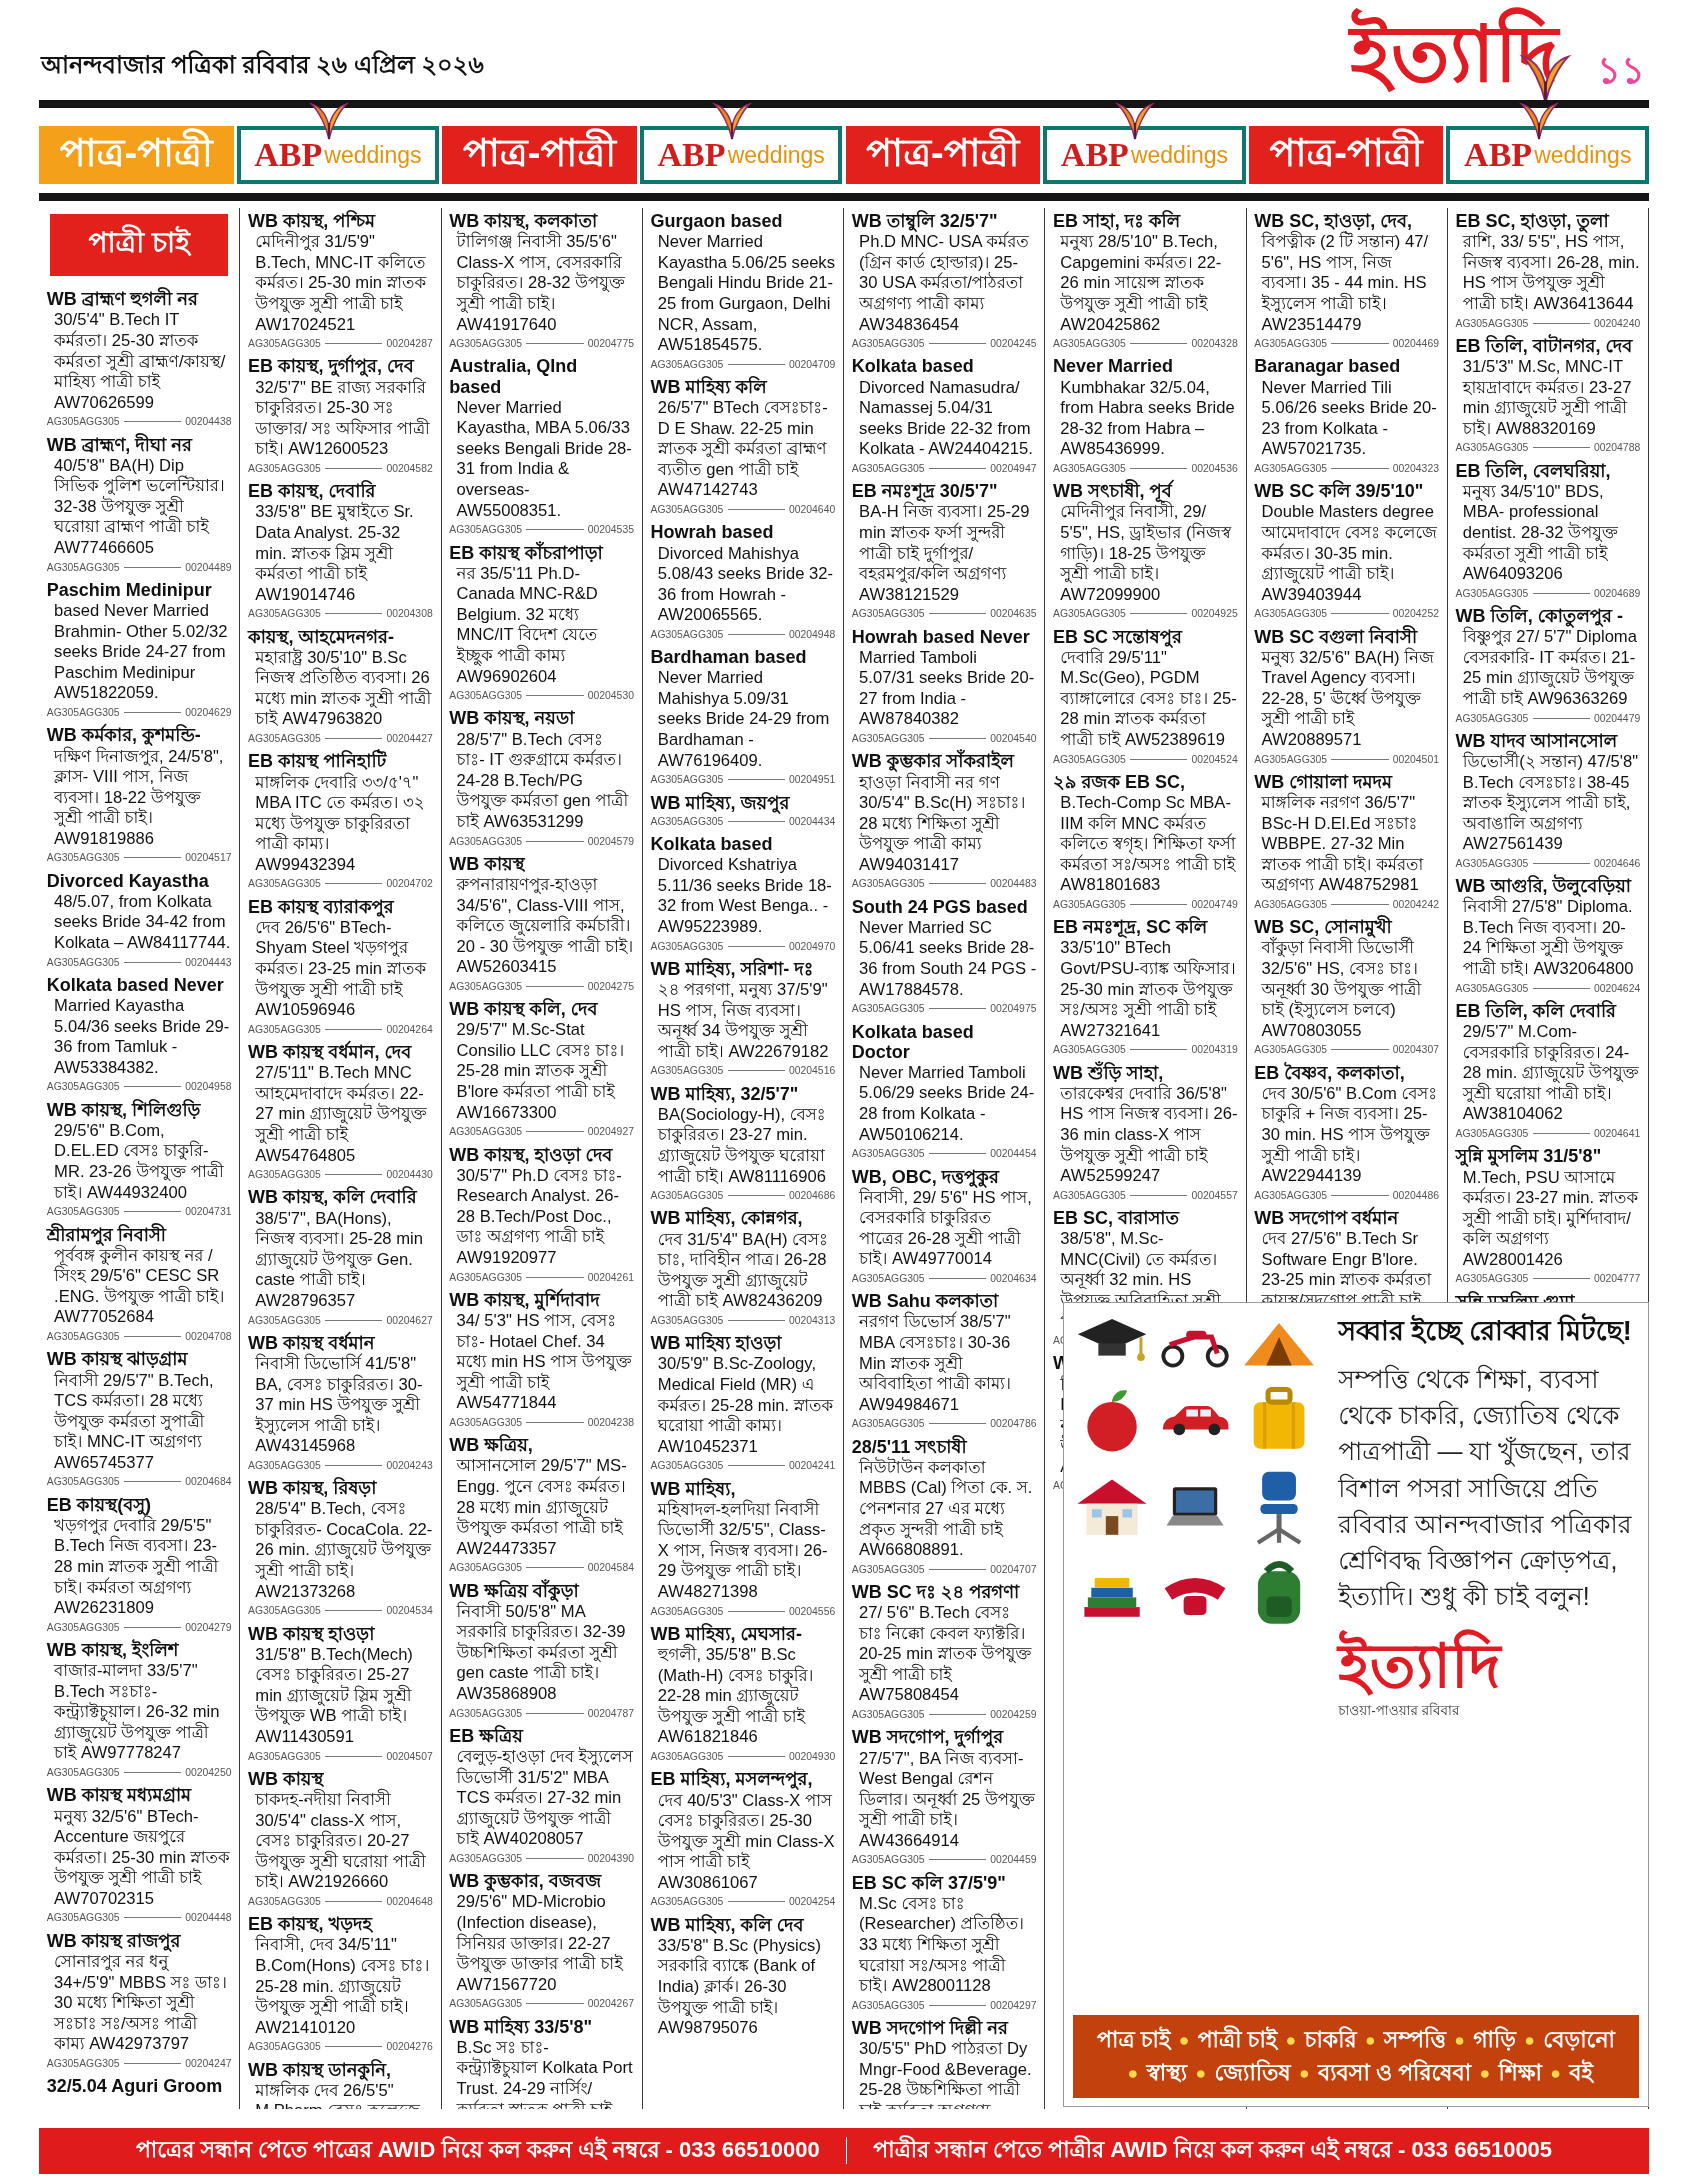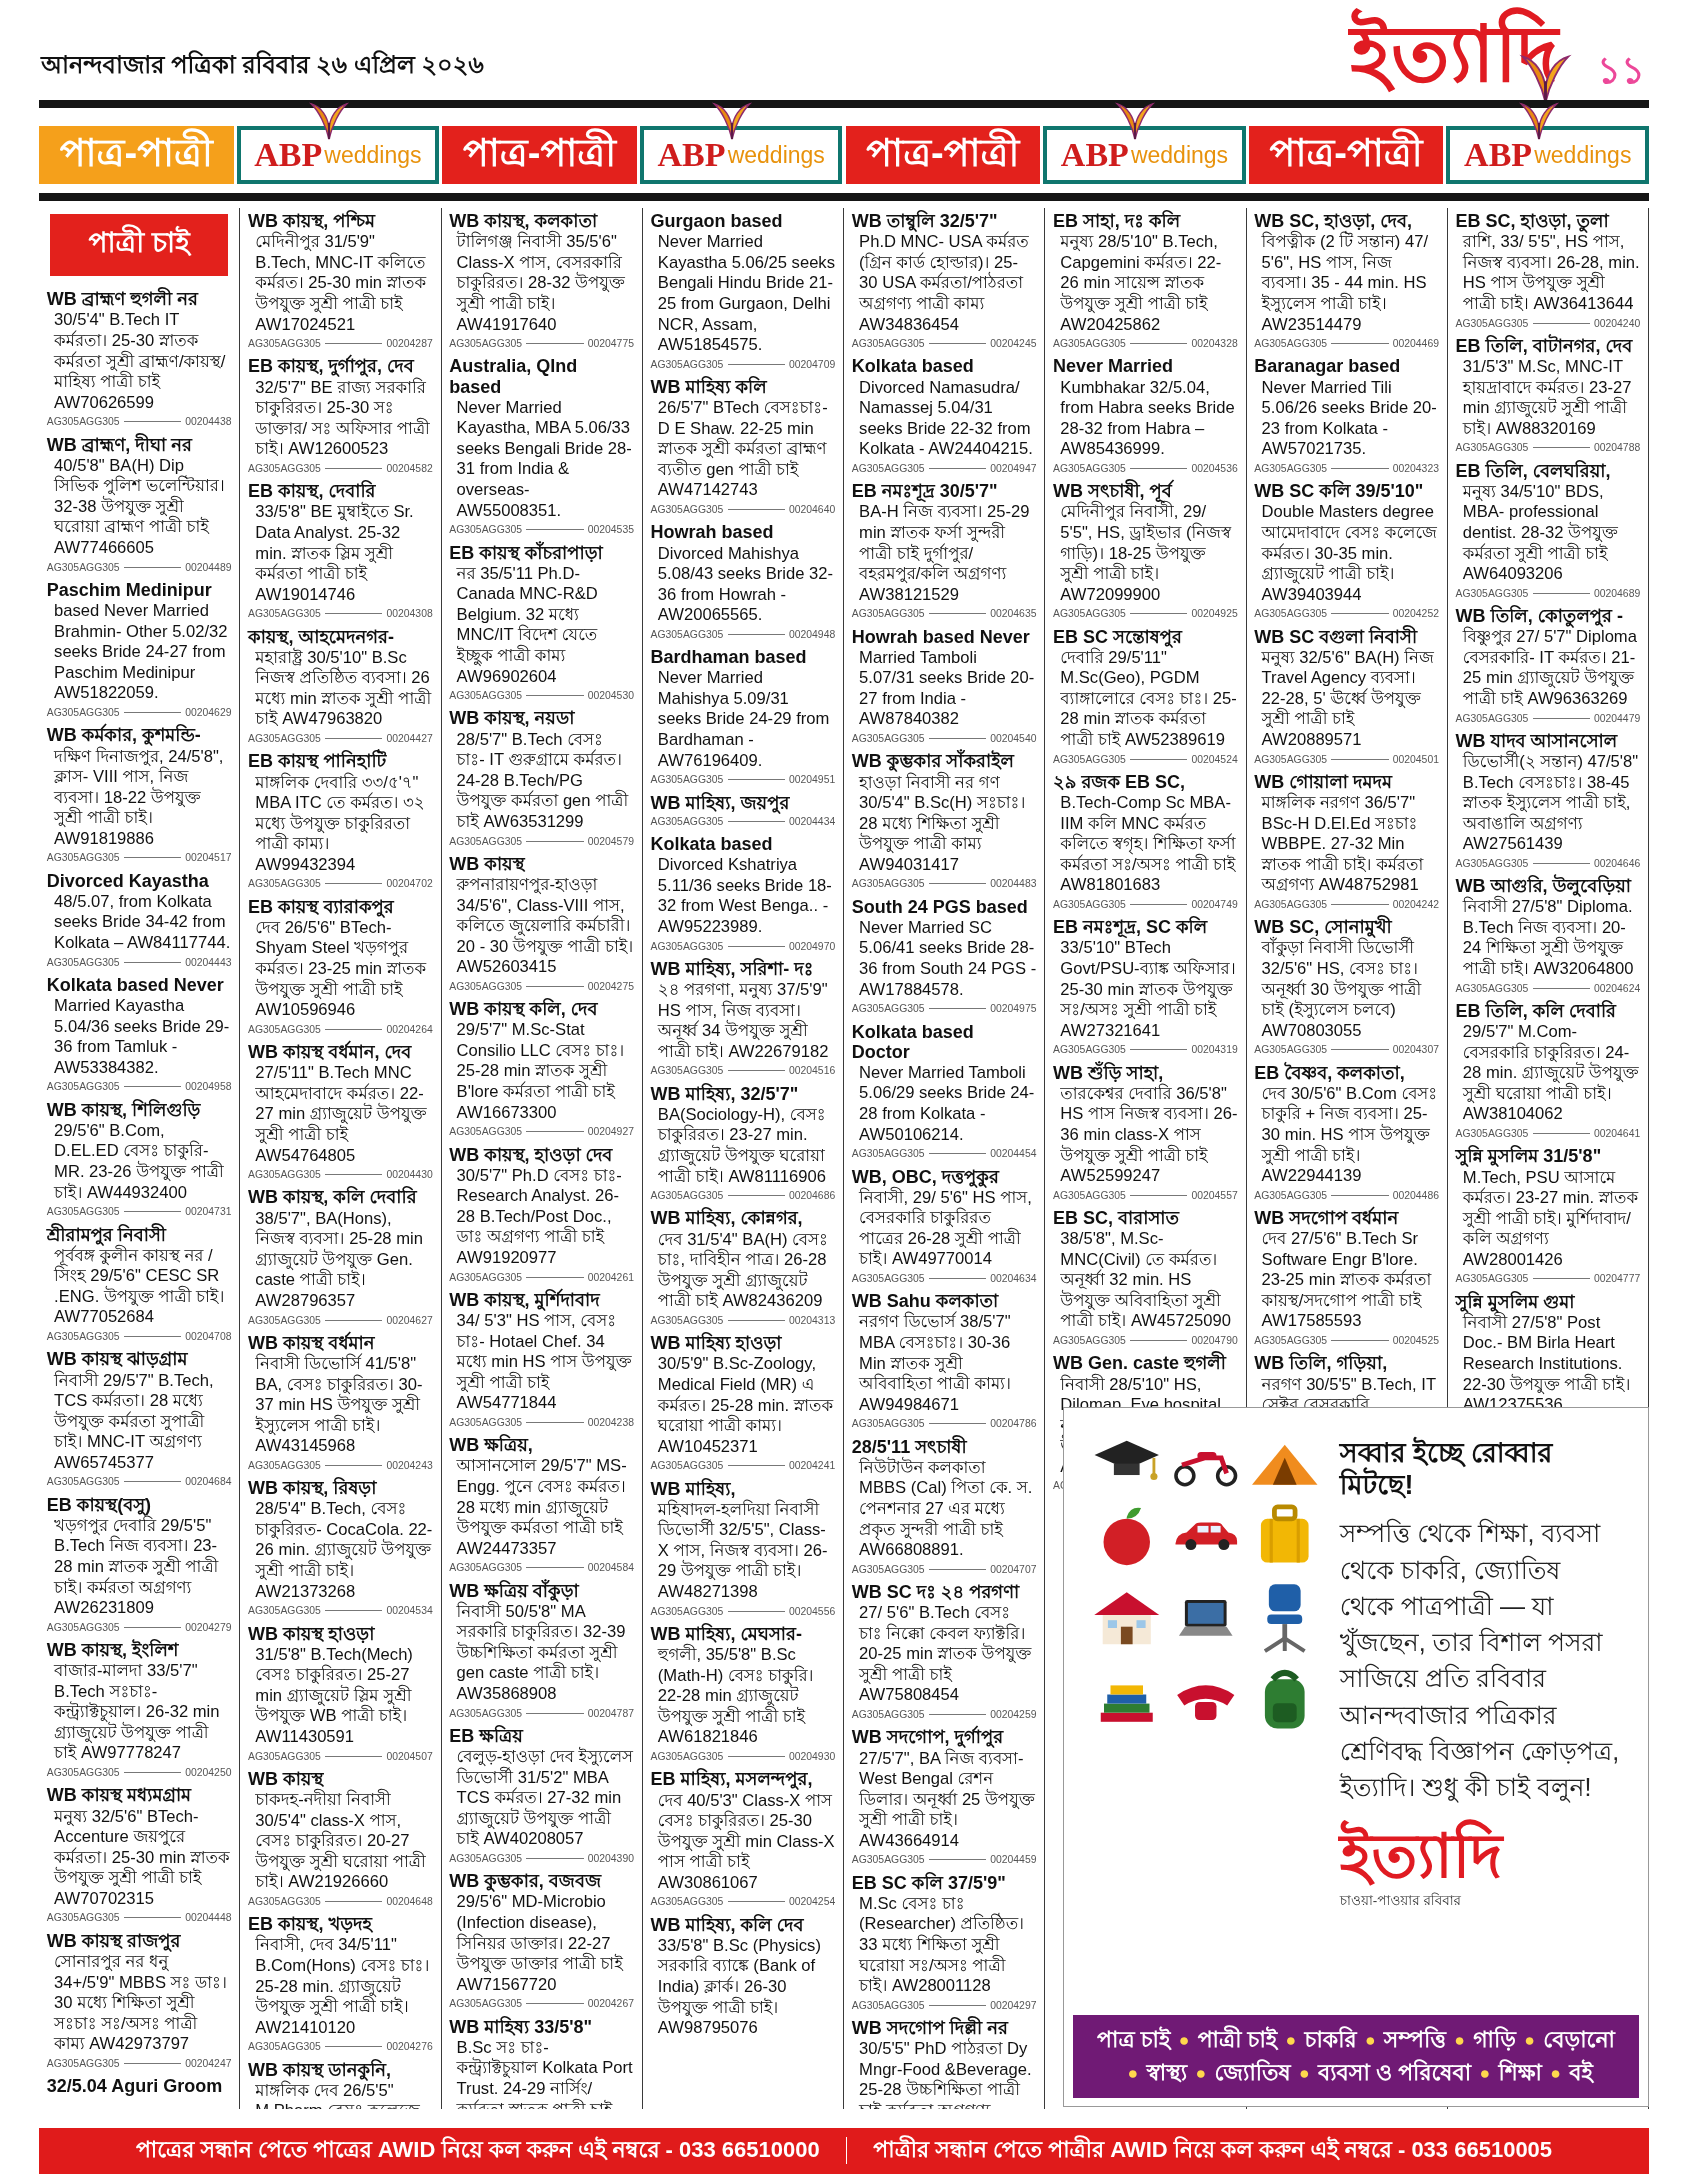--- a/index.html
+++ b/index.html
@@ -28,32 +28,32 @@
   .col{flex:1;padding:3.1px 7.8px 0 7.8px;border-right:1px solid #3a3a3a;overflow:hidden;}
   .col:last-child{border-right:none;}
   .bride-box{background:#e3211c;color:#fff;font-size:28px;font-weight:bold;text-align:center;
              padding:7.3px 0;margin:3.1px 3.1px 13.5px 3.1px;}
   .ad{margin-bottom:7.3px;}
   .ad-title{font-size:18px;font-weight:bold;line-height:1.12;}
   .ad-body{font-size:16.6px;line-height:1.24;margin-top:1px;padding-left:7.3px;}
   .ad-meta{display:flex;align-items:center;margin-top:3.1px;font-size:10.4px;color:#555;}
   .ad-meta .ln{flex:1;border-top:1px solid #777;margin:0 4.2px;}
   
-  .promo{position:absolute;right:0;bottom:2.1px;width:586px;height:700px;background:#fff;
-         border:1.6px solid #999;padding:24px;box-sizing:border-box;}
+  .promo{position:absolute;right:0;bottom:2.1px;width:586px;height:805px;background:#fff;
+         border:1.6px solid #999;padding:7px;box-sizing:border-box;}
   .promo-top{display:flex;height:566px;}
   .collage{width:45%;display:flex;flex-wrap:wrap;align-content:flex-start;gap:7.3px;padding:3.1px;}
   .collage .ic{width:30%;display:flex;align-items:center;justify-content:center;}
   .collage svg{width:100%;height:auto;}
   .promo-right{width:55%;padding:5.2px 4.2px 0 7.3px;box-sizing:border-box;}
   .promo-head{font-size:27px;font-weight:bold;color:#111;line-height:1.2;}
   .promo-para{font-size:25px;line-height:1.45;margin-top:13.5px;color:#222;}
   .promo-logo{font-size:61px;font-weight:bold;color:#e01b22;margin-top:21px;line-height:1;}
   .promo-tag{font-size:13.5px;color:#333;margin-top:3.1px;}
-  .catbar{position:absolute;left:9.4px;right:9.4px;bottom:8.3px;background:#701a75;color:#fff;
+  .catbar{position:absolute;left:9.4px;right:9.4px;bottom:8.3px;background:#c2410c;color:#fff;
           padding:8.3px 5.2px;text-align:center;}
   .catline{display:flex;justify-content:center;align-items:center;flex-wrap:wrap;
            font-size:22px;font-weight:bold;line-height:1.5;}
   .catline .blt{color:#ffd84d;margin:0 8.3px;font-size:17.7px;}
   
   .footer-bar{position:absolute;left:39px;right:39px;bottom:9.4px;height:46px;background:#e01b1b;
               display:flex;align-items:center;justify-content:center;gap:26px;color:#fff;
               font-size:22px;font-weight:bold;}
   .footer-bar .div{width:1.6px;height:60%;background:#fff;}
 </style>

